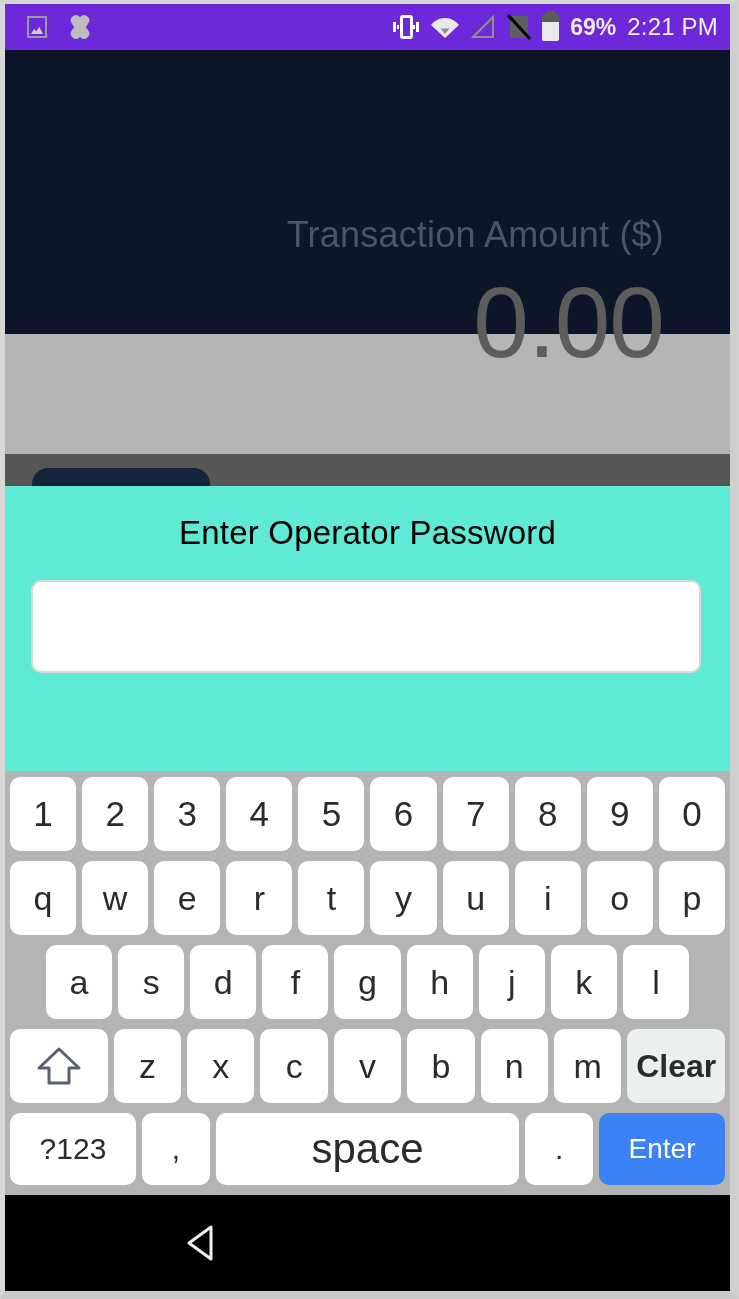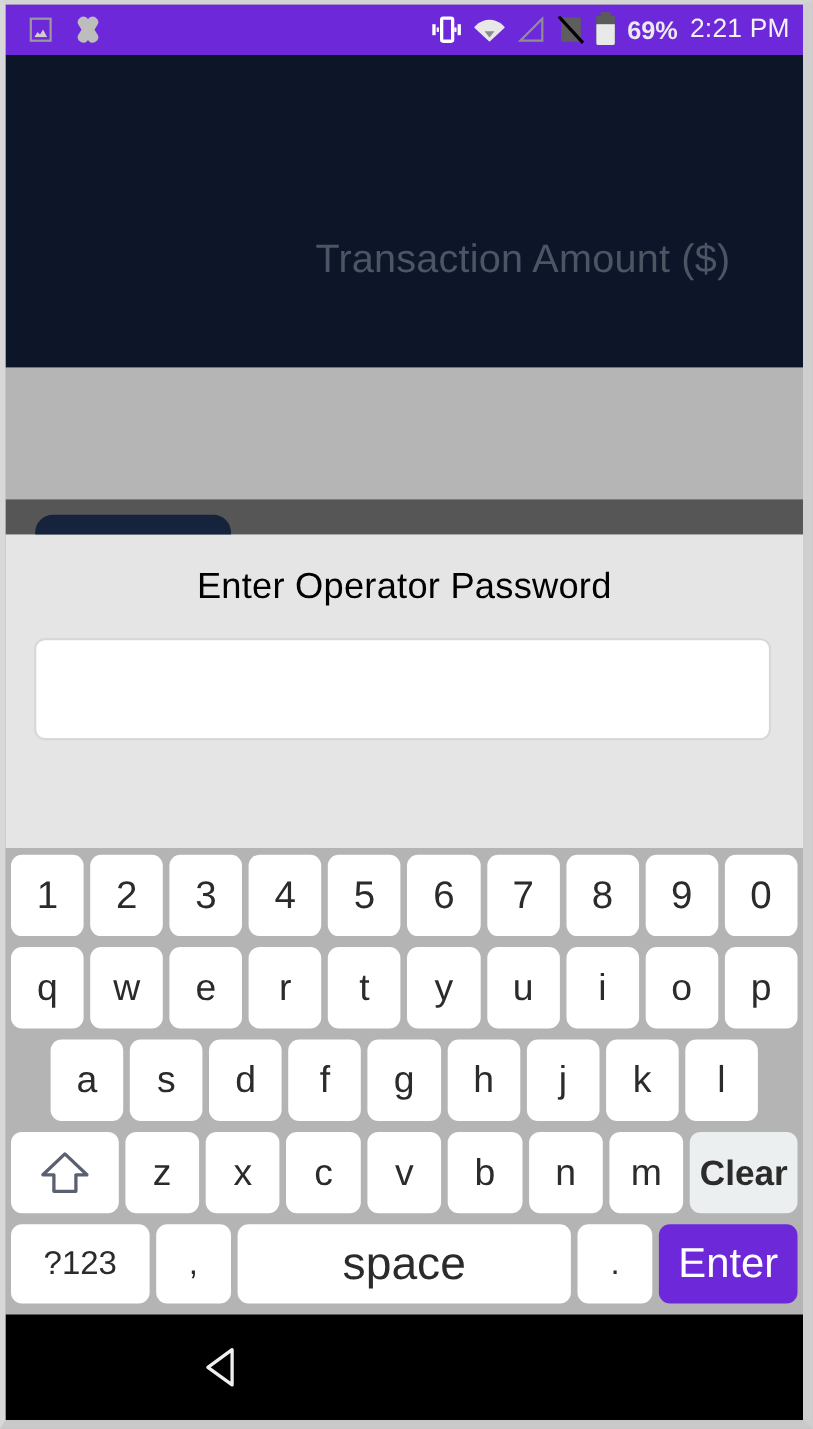--- a/index.html
+++ b/index.html
@@ -172,21 +172,21 @@
     border-radius: 16px 16px 0 0;
     z-index: 3;
   }
 
   
   .dialog {
     position: absolute;
     left: 0; top: 482px;
     width: 100%;
     height: 285px;
-    background: #e5e5e5;
+    background: #5eead4;
     z-index: 4;
   }
   .dialog-title {
     position: absolute;
     left: 0; right: 0; top: 28px;
     text-align: center;
     font-size: 33px;
     color: #000000;
     letter-spacing: 0.2px;
   }
@@ -242,23 +242,23 @@
     box-sizing: border-box;
   }
   .key.num { font-size: 35px; }
   .key.wide-shift { flex: 1.45 1 0; }
   .key.wide-clear { flex: 1.45 1 0; font-size: 32px; background: #eceff0; font-weight: bold; }
   .key.sym { flex: 1.95 1 0; font-size: 30px; }
   .key.comma, .key.period { flex: 1.05 1 0; font-size: 30px; }
   .key.space { flex: 4.7 1 0; font-size: 42px; }
   .key.enter {
     flex: 1.95 1 0;
-    background: #6d28d9;
+    background: #3b82f6;
     color: #ffffff;
-    font-size: 38px;
+    font-size: 28px;
   }
   .shift-glyph { width: 48px; height: 44px; display:block; }
 
   
   .navbar {
     position: absolute;
     left: 0; bottom: 0;
     width: 100%;
     height: 96px;
     background: #000000;
@@ -318,20 +318,21 @@
           </span>
       </span>
 
       <span class="sb-pct">69%</span>
       <span class="sb-text">2:21 PM</span>
     </div>
   </div>
 
   <div class="app-panel">
     <div class="amount-label">Transaction Amount ($)</div>
+    <div class="amount-value">0.00</div>
   </div>
 
   <div class="scrim"></div>
   <div class="hidden-button"></div>
 
   <div class="dialog">
     <div class="dialog-title">Enter Operator Password</div>
     <input class="password-field" type="text" placeholder="" style="">
   </div>
 

